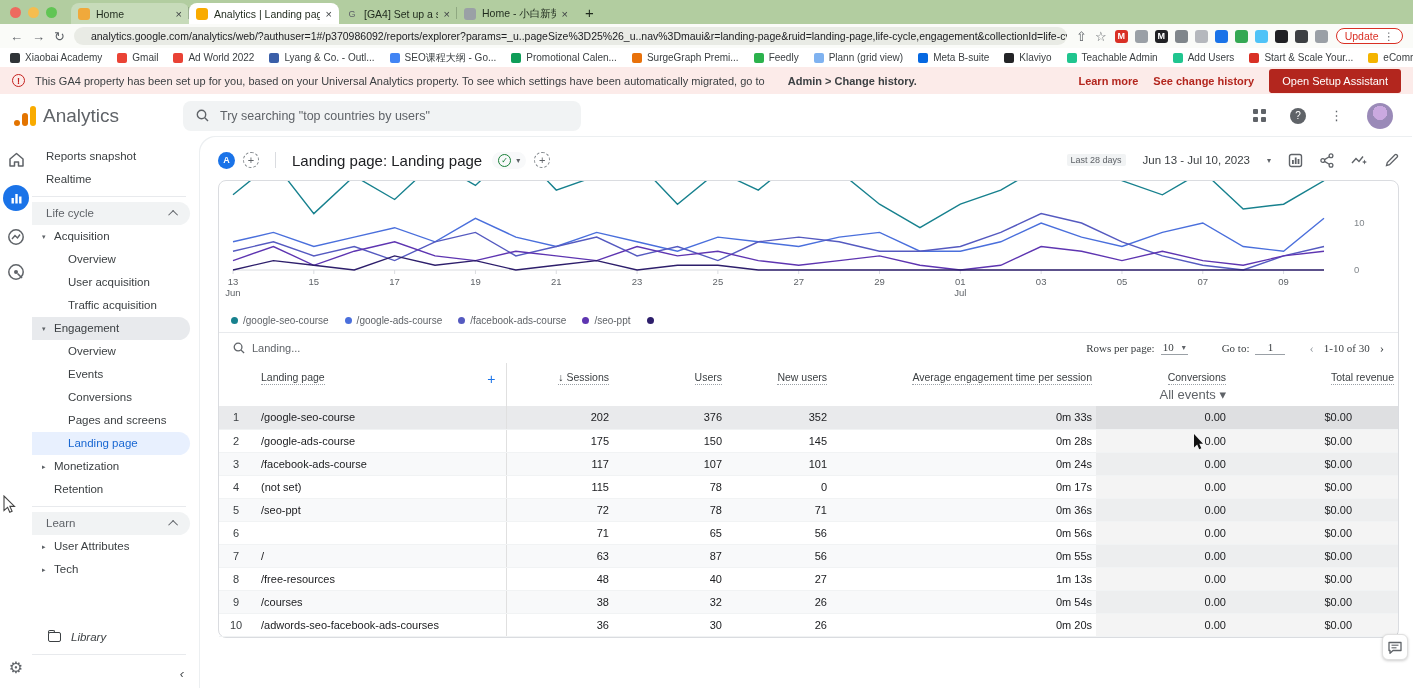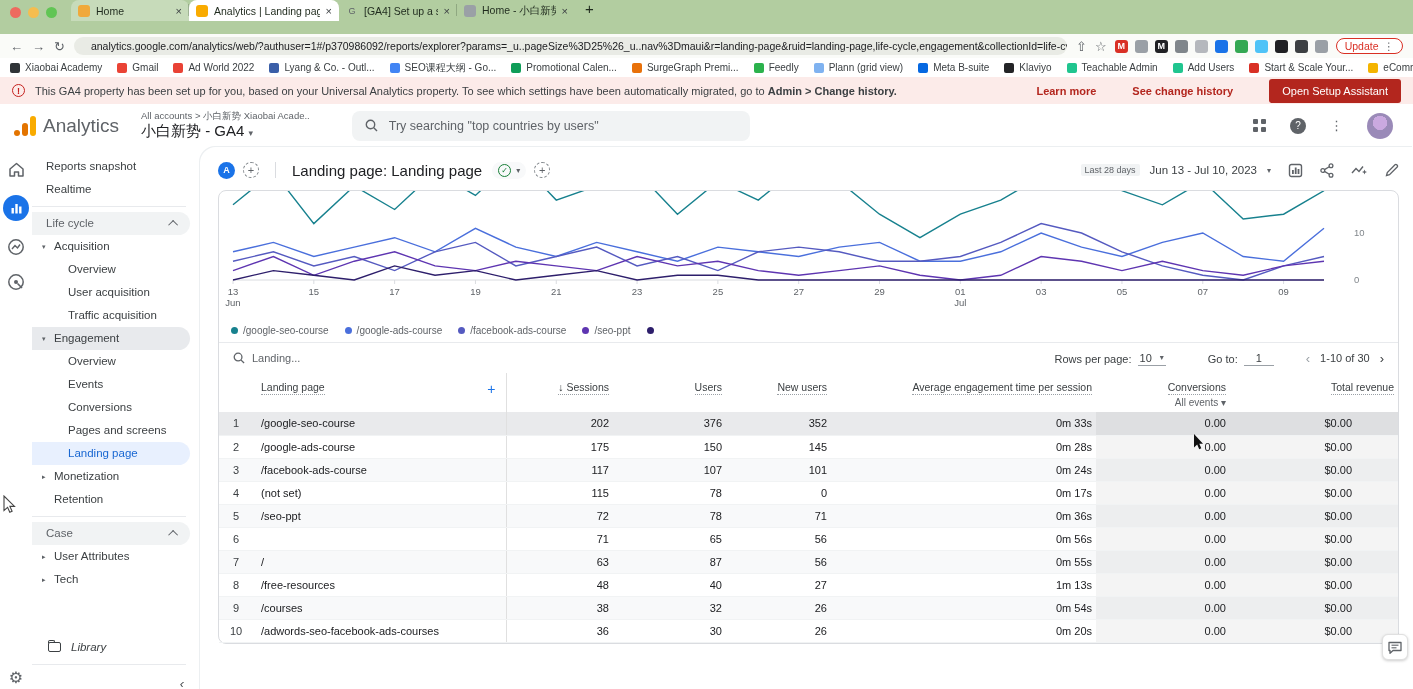--- a/index.html
+++ b/index.html
@@ -1,19 +1,19 @@
 <!DOCTYPE html>
 <html><head>
 <meta charset="utf-8">
 <style>
   * { box-sizing: border-box; margin:0; padding:0; }
   html,body { width:1413px; height:689px; overflow:hidden; font-family:"Liberation Sans",sans-serif; background:#fff; position:relative; }
 
   
-  .tab-bar { height:34px; background:#b2cda0; display:flex; align-items:flex-start; padding-left:10px; }
+  .tab-bar { height:24px; background:#b2cda0; display:flex; align-items:flex-end; padding-left:10px; }
   .traffic { display:flex; gap:7px; align-items:center; height:24px; margin-right:14px; }
   .traffic span { width:11px; height:11px; border-radius:50%; display:inline-block; }
   .tab { height:21px; display:flex; align-items:center; gap:6px; padding:0 7px; width:118px; font-size:10.5px; color:#1f2a1d; border-radius:8px 8px 0 0; position:relative; }
   .tab .t-title { flex:1; white-space:nowrap; overflow:hidden; }
   .tab .t-close { color:#3c4043; font-size:11px; }
   .tab.active { background:#fff; width:150px; }
   .tab.first { background:rgba(255,255,255,0.28); }
   .tab:not(.active):not(:last-child)::after { content:""; position:absolute; right:0; top:4px; height:12px; width:1px; background:rgba(40,60,35,.25); }
   .favicon { width:12px; height:12px; border-radius:3px; display:inline-flex; align-items:center; justify-content:center; font-size:9px; flex:none; }
   .newtab-btn { color:#1f2a1d; font-size:15px; margin:0 0 3px 10px; }
@@ -26,22 +26,22 @@
   .update-pill { border:1px solid #d93025; color:#d93025; border-radius:10px; font-size:10.5px; padding:1px 8px; display:flex; align-items:center; gap:5px; background:#fff; }
   .update-pill .dots { color:#5f6368; }
 
   .bookmarks-bar { height:19px; background:#fff; display:flex; align-items:center; gap:15px; padding:0 10px; font-size:10px; color:#3c4043; overflow:hidden; }
   .bm { display:flex; align-items:center; gap:5px; white-space:nowrap; }
   .bm-ic { width:10px; height:10px; border-radius:2px; flex:none; }
 
   
   .banner { height:27px; background:#fcebe9; display:flex; align-items:center; gap:10px; padding:0 12px; font-size:11px; color:#3c4043; }
   .warn-ic { width:13px; height:13px; border:1.5px solid #c5221f; border-radius:50%; color:#c5221f; font-size:9px; font-weight:bold; display:flex; align-items:center; justify-content:center; flex:none; }
-  .banner b { font-weight:bold; }
-  .banner-links { margin-left:auto; display:flex; gap:36px; align-items:center; }
+  .banner b { font-weight:bold;margin-left:20px; }
+  .banner-links { margin-left:auto; display:flex; gap:15px; align-items:center; }
   .banner-link { color:#b3261e; font-weight:bold; font-size:11px; }
   .banner-btn { background:#b3261e; color:#fff; font-size:11px; padding:6px 13px; border-radius:3px; border:none; font-family:inherit; }
 
   
   .app-header { height:43px; display:flex; align-items:center; padding:0 14px; background:#fff; }
   .ga-logo { display:flex; align-items:flex-end; gap:2px; height:20px; margin-right:7px; }
   .ga-logo .b1 { width:6px; height:6px; border-radius:50%; background:#e37400; }
   .ga-logo .b2 { width:6px; height:13px; border-radius:3px; background:#e37400; }
   .ga-logo .b3 { width:6px; height:20px; border-radius:3px; background:#f9ab00; }
   .ga-word { font-size:19px; color:#5f6368; margin-right:22px; }
@@ -85,44 +85,44 @@
   .report-header { display:flex; align-items:center; gap:8px; height:30px; margin:8px 14px 5px 18px; }
   .chip-a { width:17px; height:17px; border-radius:50%; background:#1a73e8; color:#fff; font-size:9px; font-weight:bold; display:flex; align-items:center; justify-content:center; }
   .chip-add { width:16px; height:16px; border-radius:50%; border:1px dashed #80868b; color:#5f6368; font-size:11px; display:flex; align-items:center; justify-content:center; }
   .vdiv { width:1px; height:16px; background:#dadce0; margin:0 8px; }
   .rpt-title { font-size:15px; color:#202124; margin-right:2px; }
   .check-pill { display:flex; align-items:center; gap:5px; background:#f8f9fa; border-radius:10px; padding:2px 6px; }
   .check-circ { width:13px; height:13px; border:1.3px solid #188038; border-radius:50%; color:#188038; font-size:8px; display:flex; align-items:center; justify-content:center; }
   .caret-sm { font-size:8px; color:#5f6368; }
   .rh-right { margin-left:auto; display:flex; align-items:center; gap:17px; }
   .date-label { font-size:9px; color:#5f6368; background:#f1f3f4; padding:1px 4px; border-radius:2px; }
-  .date-range { font-size:11.5px; color:#3c4043; display:flex; gap:10px; align-items:center; }
+  .date-range { font-size:11.5px; color:#3c4043; display:flex; gap:17px; align-items:center; }
   .rh-right svg { display:block; }
 
   
   .card { margin:0 14px 0 18px; border:1px solid #dadce0; border-radius:8px; background:#fff; position:relative; }
   .legend { display:flex; gap:16px; align-items:center; padding:2px 0 4px 12px; font-size:10px; color:#5f6368; }
   .legend .dot { width:7px; height:7px; border-radius:50%; display:inline-block; margin-right:5px; }
   .card-div { height:1px; background:#e8eaed; margin-top:2px; }
 
   .tbl-controls { height:30px; display:flex; align-items:center; padding:0 14px; font-size:11px; color:#5f6368; }
   .tc-search { display:flex; align-items:center; gap:7px; }
-  .tc-right { margin-left:auto; display:flex; align-items:flex-end; gap:18px; color:#3c4043; }
+  .tc-right { margin-left:auto; display:flex; align-items:center; gap:10px; color:#3c4043;font-family:Liberation Serif, serif; }
   .tc-right .grp { display:flex; align-items:center; gap:6px; }
   .sel-10 { border-bottom:1px solid #9aa0a6; padding:0 2px 1px; display:flex; gap:8px; align-items:center; }
   .goto-in { border-bottom:1px solid #9aa0a6; width:30px; text-align:center; padding-bottom:1px; }
   .pag { display:flex; align-items:center; gap:10px; margin-left:14px; }
   .pag .pv { color:#9aa0a6; font-size:13px; } .pag .nx { color:#3c4043; font-size:13px; }
 
   table { width:100%; border-collapse:collapse; table-layout:fixed; font-size:11px; color:#202124; }
   th, td { font-weight:normal; }
   thead .hdr th { padding:8px 4px 4px; text-align:right; vertical-align:top; font-size:10.5px; color:#3c4043; }
   thead .hdr th.c-page { text-align:left; padding-left:8px; }
   .th-lab { border-bottom:1px dotted #9aa0a6; padding-bottom:1px; white-space:nowrap; }
-  .th-sub { display:block; color:#5f6368; font-size:10px; margin-top:4px; }
+  .th-sub { display:block; color:#5f6368; font-size:13px; margin-top:4px; }
   .add-col { color:#1a73e8; font-size:14px; float:right; margin-right:6px; }
   thead .totals td { padding:10px 4px 10px; text-align:right; border-bottom:1px solid #e0e0e0; }
   .tot-sub { display:block; font-size:9.5px; color:#5f6368; margin-top:4px; }
   tbody td { height:23px; padding:0 4px; text-align:right; border-bottom:1px solid #f1f3f4; white-space:nowrap; overflow:hidden; }
   tbody tr:nth-child(odd) { background:#f8f9fa; }
   tbody tr.hovered { background:#e9eaec; }
   td.c-idx, th.c-idx { text-align:center; color:#3c4043; }
   td.c-page { text-align:left; padding-left:8px; }
   .dim-border { border-right:1px solid #e0e0e0; }
   .band { background:rgba(0,0,0,0.045); }
@@ -274,24 +274,20 @@
   </span>
 </div>
 
 <div class="app-header">
   <span class="ga-logo">
       <span class="b1"></span>
       <span class="b2"></span>
       <span class="b3"></span>
     </span>
   <span class="ga-word">Analytics</span>
-  <div class="acct">
-    <span class="crumb">All accounts &gt; 小白新势 Xiaobai Acade..</span>
-    <span class="prop"><span>小白新势 - GA4</span> <span class="caret">▾</span></span>
-  </div>
   <div class="ga-search">
     <svg width="13" height="13" viewBox="0 0 13 13">
         <circle cx="5.5" cy="5.5" r="4.2" fill="none" stroke="#5f6368" stroke-width="1.4"></circle>
         <line x1="8.8" y1="8.8" x2="12" y2="12" stroke="#5f6368" stroke-width="1.4"></line>
       </svg>
     <span>Try searching "top countries by users"</span>
   </div>
   <div class="hdr-right">
     <span class="apps-grid">
         <i></i>
@@ -377,21 +373,21 @@
         <div class="nav-item">
           <span class="arrow">▸</span>
           <span>Monetization</span>
         </div>
         <div class="nav-item">
           <span class="arrow"></span>
           <span>Retention</span>
         </div>
         <div class="nav-div"></div>
         <div class="nav-item section">
-          <span>Case</span>
+          <span>Learn</span>
           <span class="chev-up"></span>
         </div>
         <div class="nav-item">
           <span class="arrow">▸</span>
           <span>User Attributes</span>
         </div>
         <div class="nav-item">
           <span class="arrow">▸</span>
           <span>Tech</span>
         </div>

